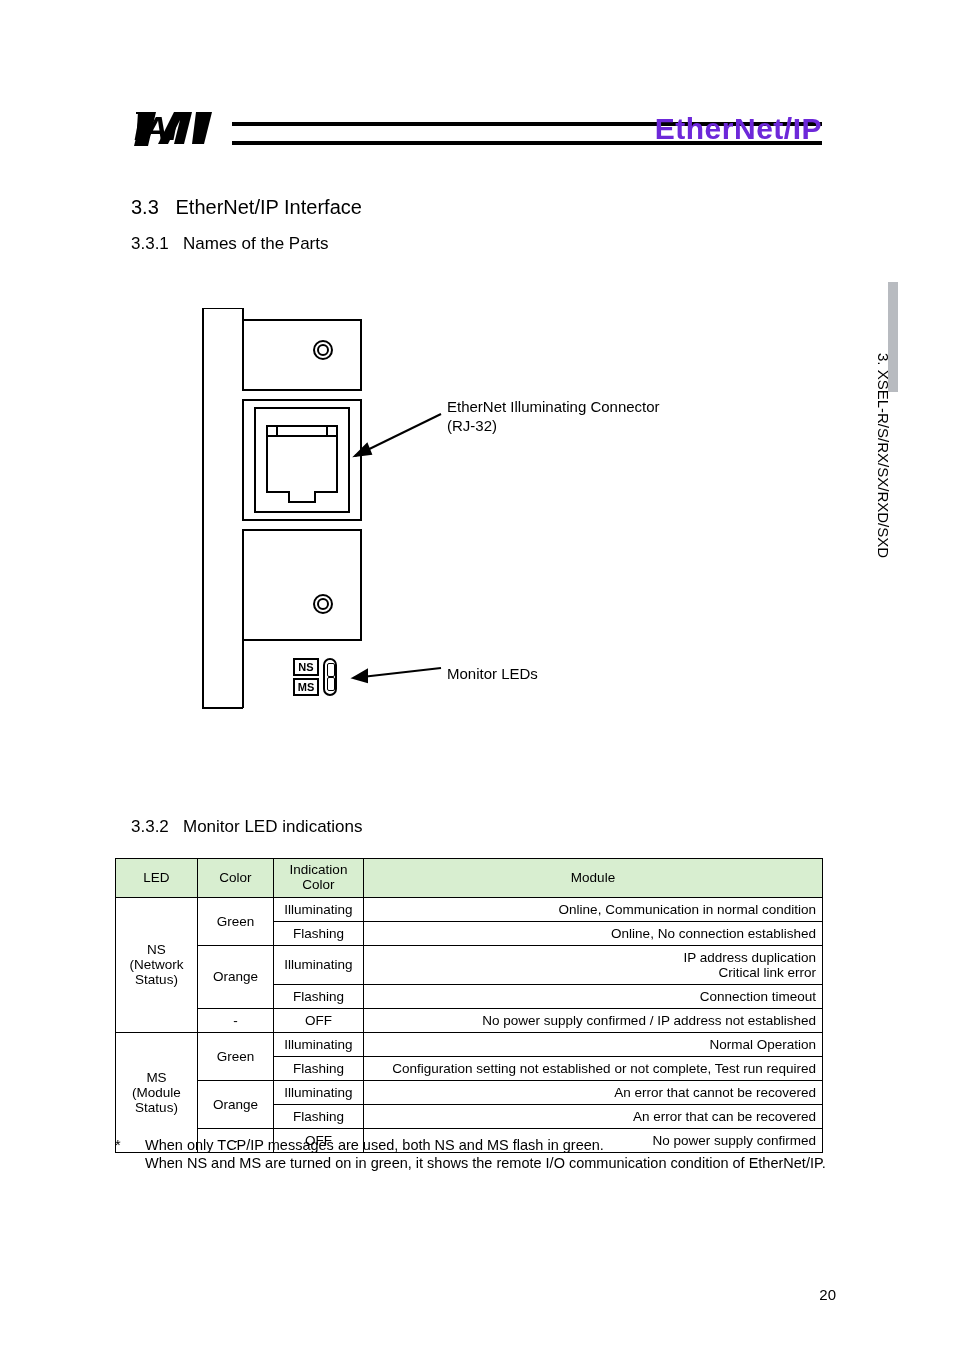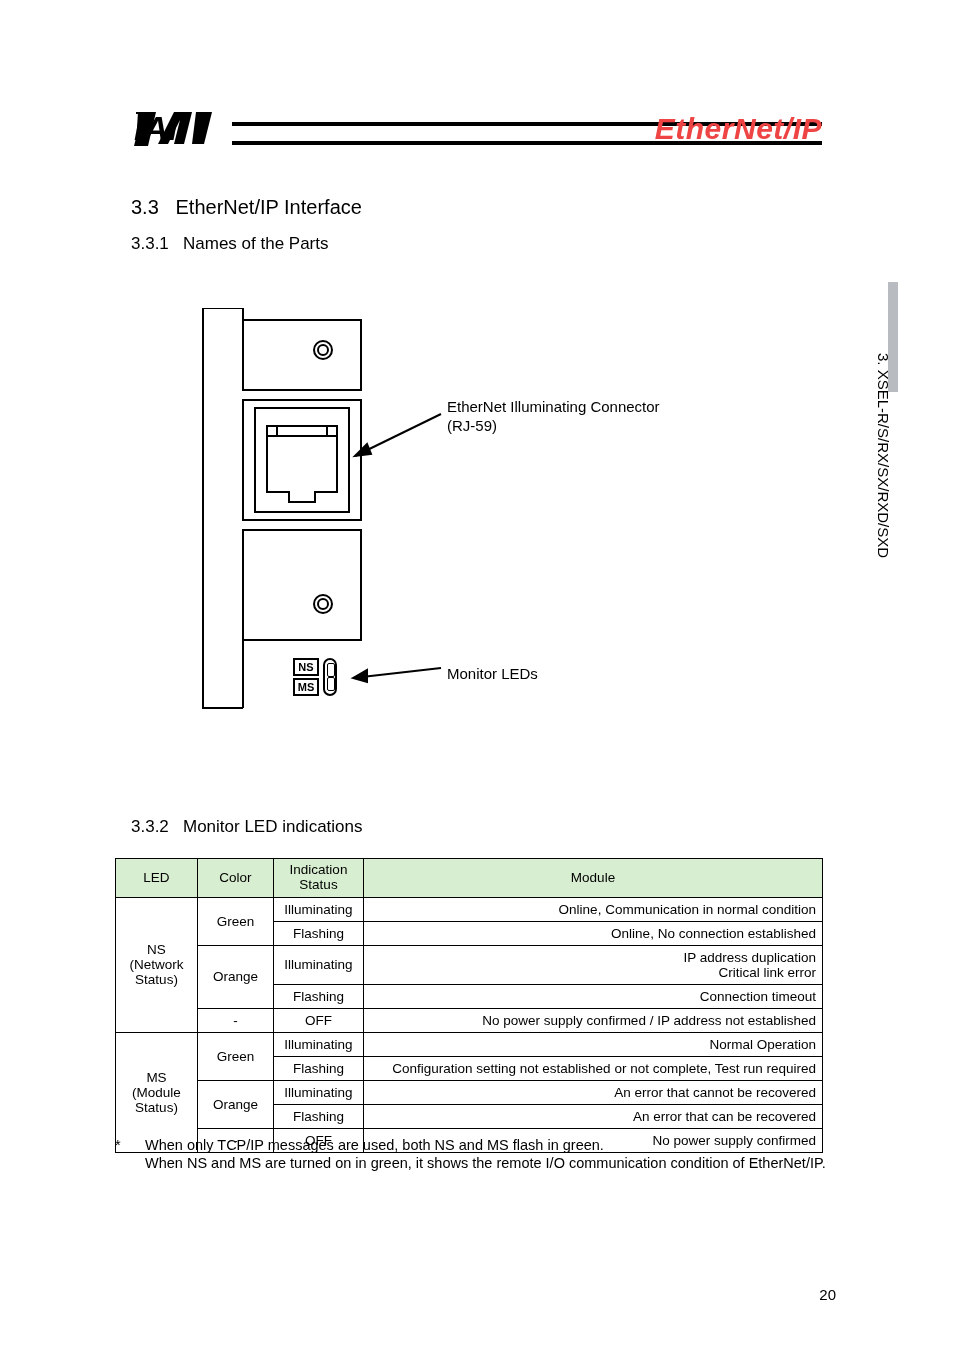--- a/index.html
+++ b/index.html
@@ -2,21 +2,21 @@
 <html><head>
 <meta charset="utf-8">
 <style>
   * { box-sizing: border-box; margin: 0; padding: 0; }
   html, body { width: 954px; height: 1350px; background: #fff; font-family: Arial, Helvetica, sans-serif; color: #000; position: relative; }
   .page { position: relative; width: 954px; height: 1350px; margin-top: 28px; }
   .logo { position: absolute; left: 0; top: 0; }
   .logo svg { display: block; }
   .rule-top { position: absolute; left: 232px; top: 94px; width: 590px; height: 4px; background: #000; }
   .rule-bot { position: absolute; left: 232px; top: 113px; width: 590px; height: 4px; background: #000; }
-  .brand { position: absolute; right: 132px; top: 84px; font-size: 30px; font-style: italic; font-weight: bold; color: #ef4444; letter-spacing: 0.5px; }
+  .brand { position: absolute; right: 132px; top: 84px; font-size: 30px; font-weight: bold; color: #6d28d9; letter-spacing: 0.5px; }
   .h1 { position: absolute; left: 131px; top: 168px; font-size: 20px; }
   .h2a { position: absolute; left: 131px; top: 206px; font-size: 17px; }
   .diagram { position: absolute; left: 193px; top: 280px; width: 470px; height: 420px; }
   .label-connector { position: absolute; left: 447px; top: 370px; font-size: 15px; line-height: 1.25; }
   .label-leds { position: absolute; left: 447px; top: 637px; font-size: 15px; }
   .h2b { position: absolute; left: 131px; top: 789px; font-size: 17px; }
   .tablewrap { position: absolute; left: 115px; top: 830px; width: 708px; }
   table.led { border-collapse: collapse; width: 100%; font-size: 13.5px; }
   table.led th, table.led td { border: 1px solid #000; padding: 4px 6px; vertical-align: middle; }
   table.led th { background: #d8eed0; font-weight: normal; text-align: center; height: 38px; }
@@ -106,41 +106,41 @@
       </g>
     </svg>
 
     <div class="led-box-ns">NS</div>
     <div class="led-box-ms">MS</div>
     <div class="led-icon"></div>
   </div>
 
   <div class="label-connector">
     <span>EtherNet Illuminating Connector</span><br>
-    <span>(RJ-59)</span>
+    <span>(RJ-32)</span>
   </div>
   <div class="label-leds">Monitor LEDs</div>
 
   <div class="h2b">
     <span>3.3.2</span>&nbsp;&nbsp;&nbsp;<span>Monitor LED indications</span>
   </div>
 
   <div class="tablewrap">
     <table class="led">
       <colgroup>
         <col class="col-led">
           <col class="col-color">
           <col class="col-status">
           <col>
       </colgroup>
       <thead>
         <tr>
           <th>LED</th>
           <th>Color</th>
-          <th><span style="display:inline-block; line-height:1.1;">Indication Status</span></th>
+          <th><span style="display:inline-block; line-height:1.1;">Indication Color</span></th>
           <th>Module</th>
         </tr>
       </thead>
       <tbody>
 
         <tr>
           <td class="center" rowspan="5" style="white-space:pre-line;">NS
 (Network
 Status)</td>
           <td class="center" rowspan="2">Green</td>

